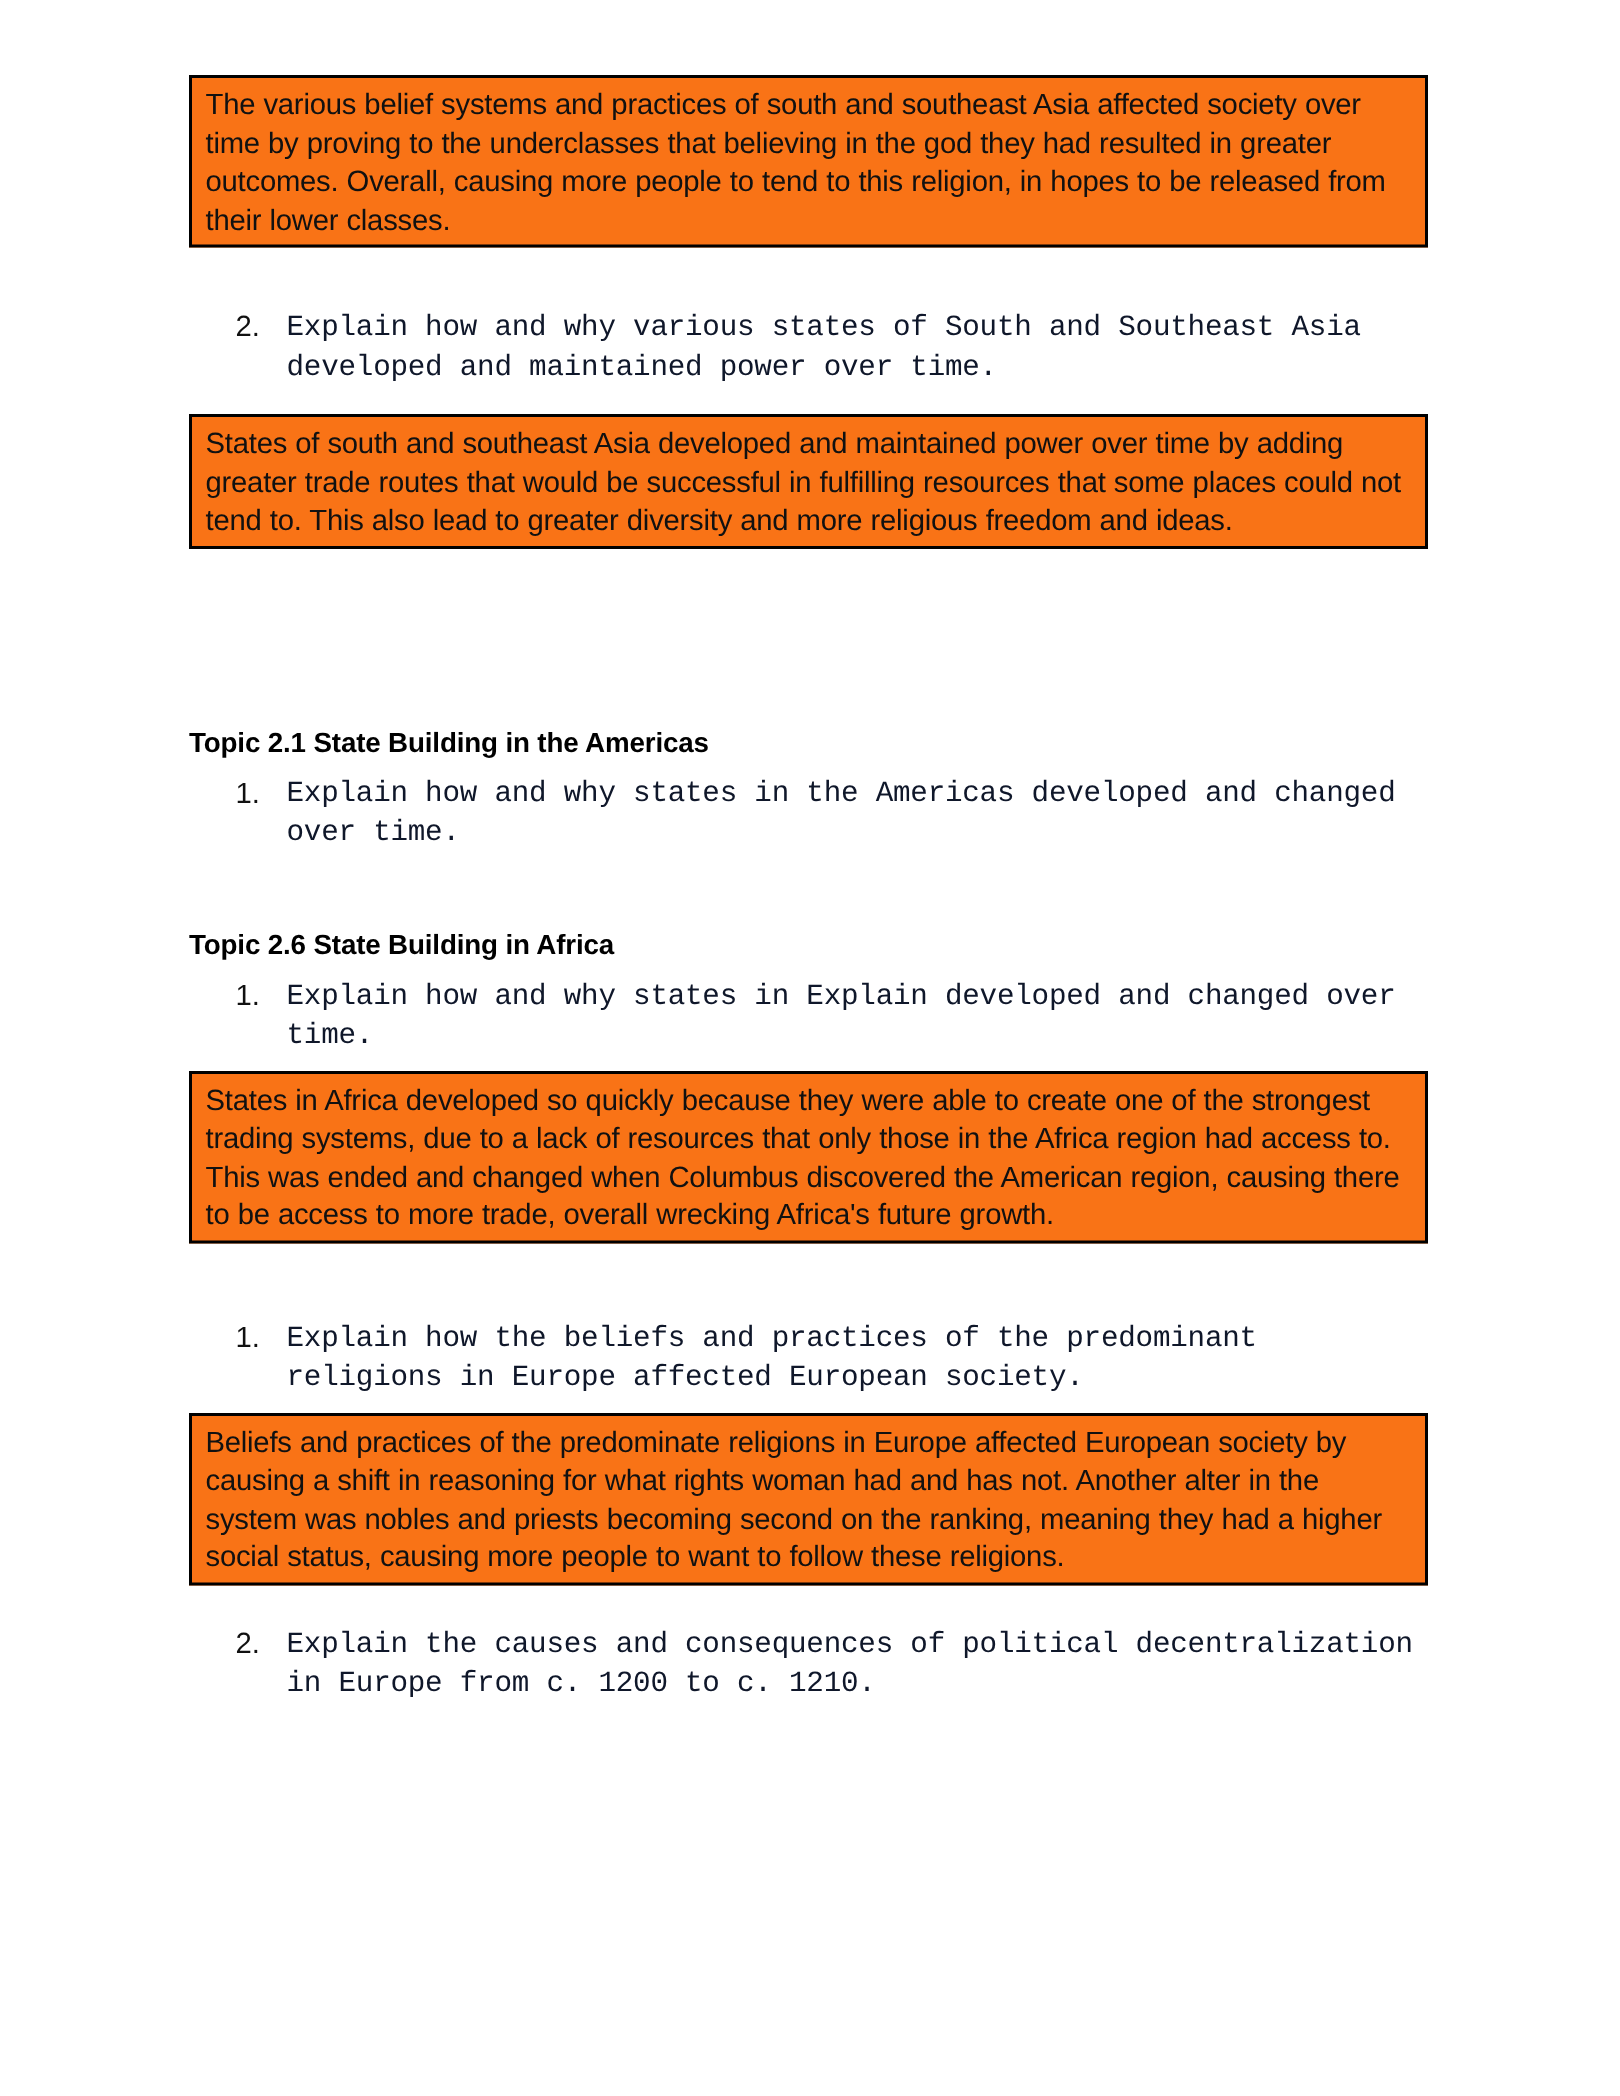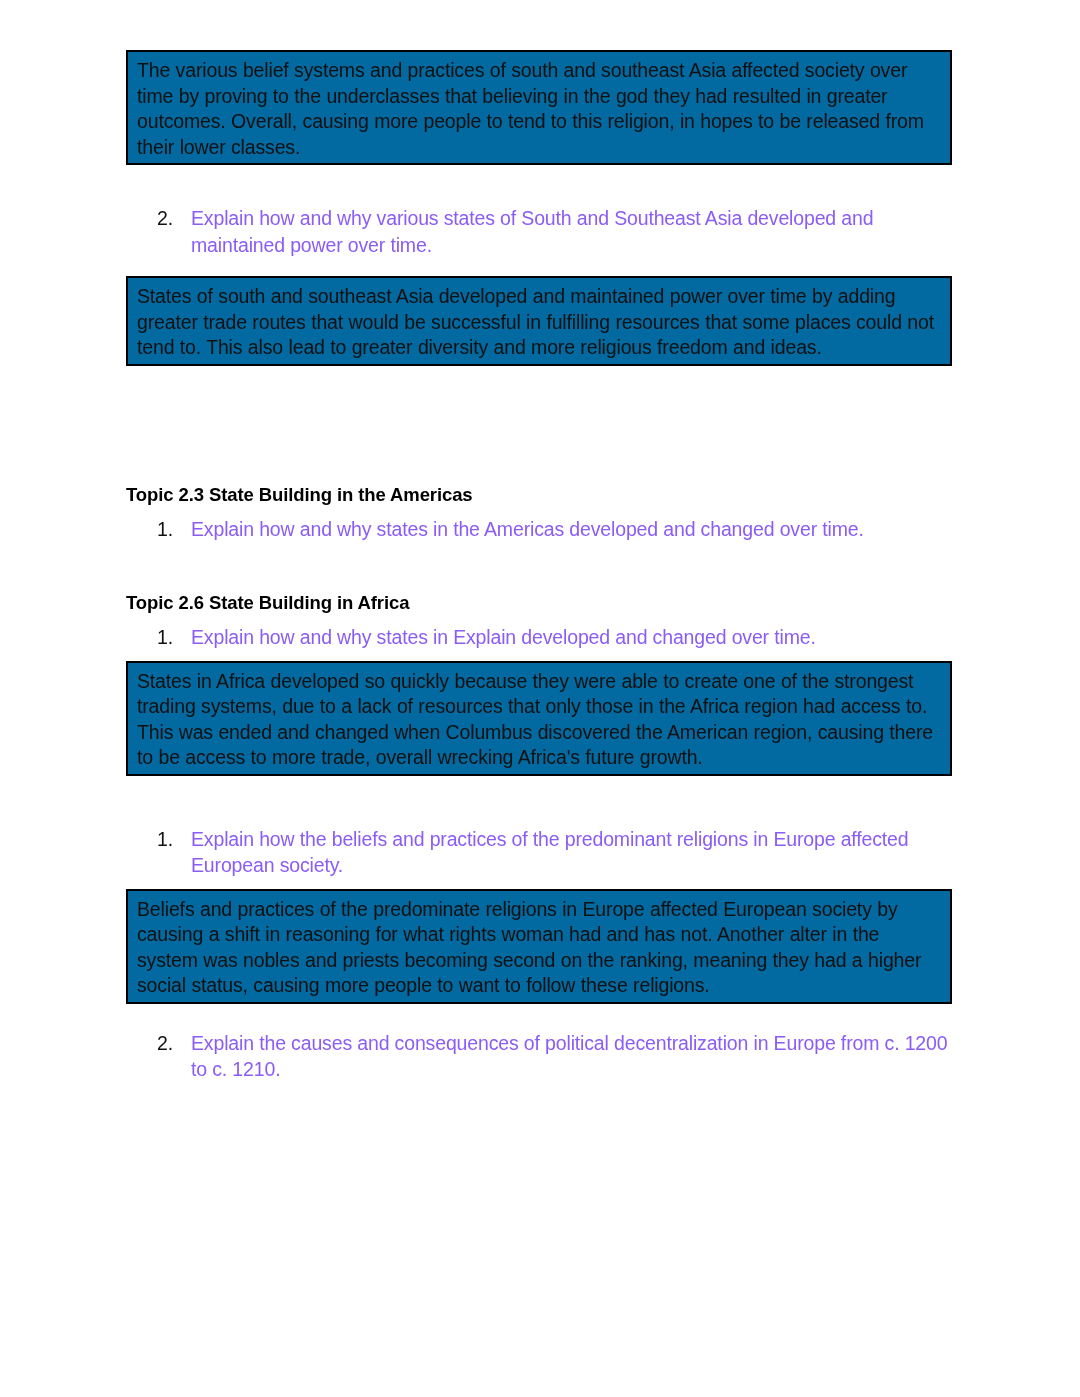--- a/index.html
+++ b/index.html
@@ -31,21 +31,21 @@
     top: 50px;
     width: 826px;
   }
 
   
   .answer-box {
     border: 2px solid #000000;
     box-sizing: border-box;
     width: 826px;
     padding: 6px 9px 3px 9px;
-    background: #0369a1;
+    background: #f97316;
   }
   .answer-box p {
     margin: 0;
     font-family: "Liberation Sans", sans-serif;
     font-size: 19.5px;
     line-height: 25.5px;
     letter-spacing: -0.15px;
     color: #111111;
     word-spacing: 0.2px;
   }
@@ -63,21 +63,22 @@
     width: 34px;
     font-size: 19.5px;
     line-height: 26.5px;
     color: #111111;
   }
   .question-text {
     flex: 1 1 auto;
     font-size: 19.5px;
     line-height: 26.5px;
     letter-spacing: -0.15px;
-    color: #8b5cf6;
+    color: #0f172a;
+    font-family: Liberation Mono, monospace;
   }
 
   
   .topic-heading {
     font-family: "Liberation Sans", sans-serif;
     font-size: 18.5px;
     font-weight: bold;
     line-height: 22px;
     letter-spacing: -0.1px;
     color: #000000;
@@ -108,21 +109,21 @@
     </div>
 
     <div class="gap-sm"></div>
 
     <div class="answer-box">
       <p>States of south and southeast Asia developed and maintained power over time by adding greater trade routes that would be successful in fulfilling resources that some places could not tend to. This also lead to greater diversity and more religious freedom and ideas.</p>
     </div>
 
     <div class="gap-huge"></div>
 
-    <div class="topic-heading">Topic 2.3 State Building in the Americas</div>
+    <div class="topic-heading">Topic 2.1 State Building in the Americas</div>
 
     <div class="gap-xs"></div>
 
     <div class="question">
       <span class="question-marker">1.</span>
       <span class="question-text">Explain how and why states in the Americas developed and changed over time.</span>
     </div>
 
     <div class="gap-xs"></div>
 

